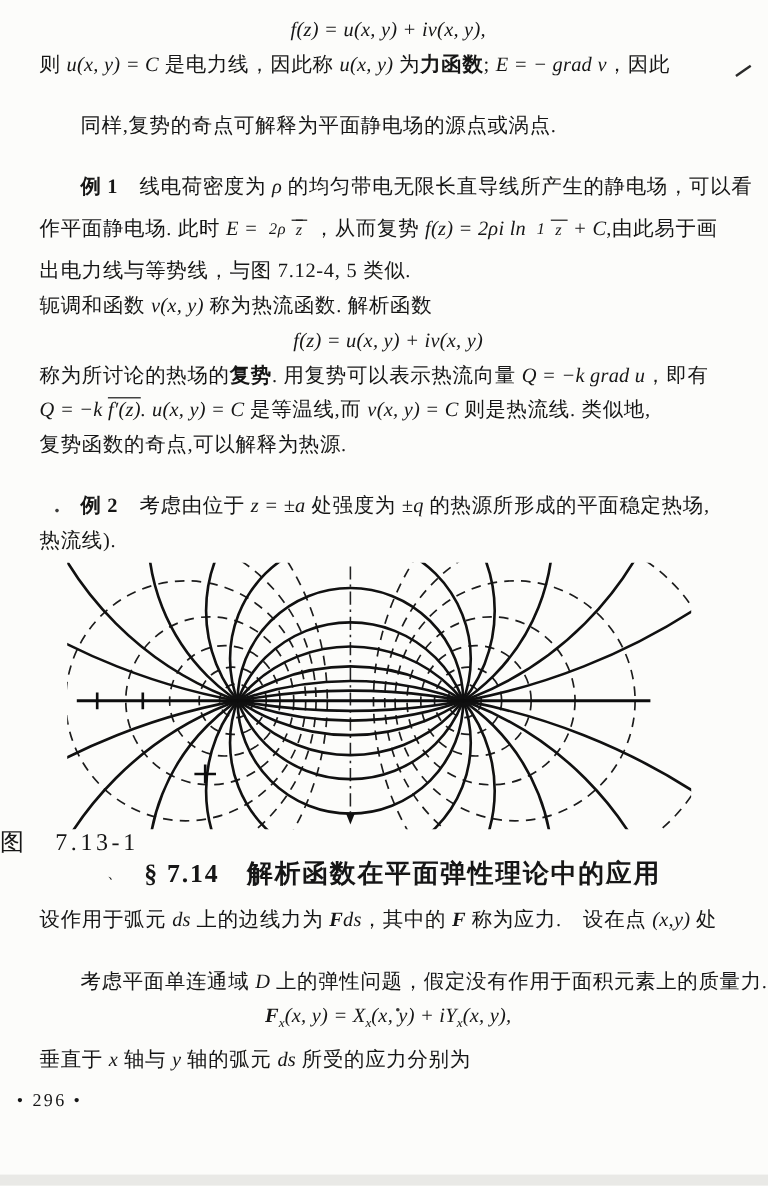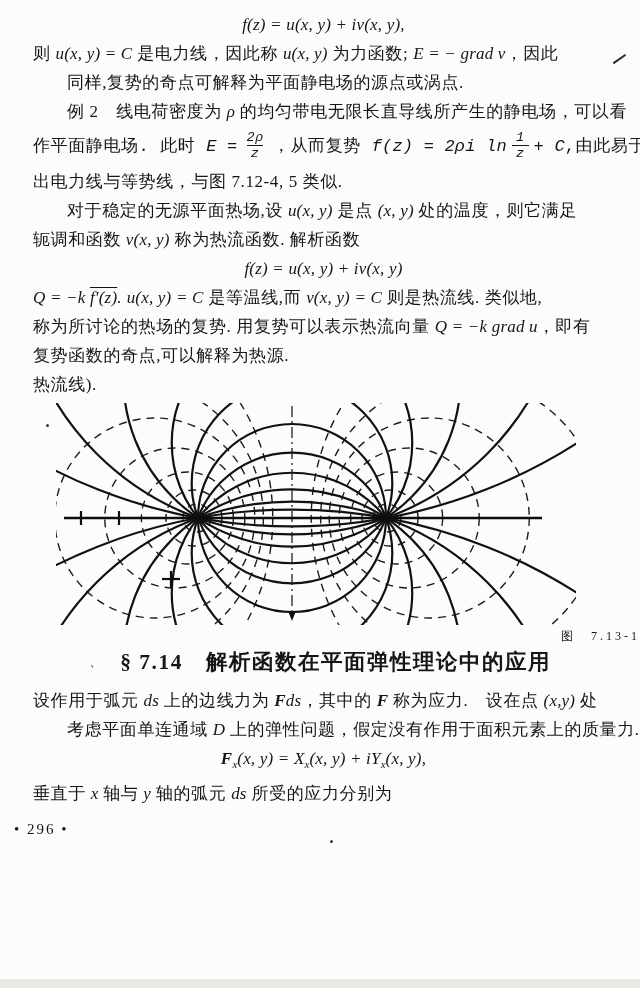--- a/index.html
+++ b/index.html
@@ -9,43 +9,43 @@
     margin:0 auto;
     background:#fcfcfa;
     overflow:hidden;
     color:#161616;
     font-family:"Liberation Serif","DejaVu Serif",serif;
   }
   .textcol{padding:10px 26px 0 33px;}
   .textcol2{padding:0 26px 0 33px;}
   .line{font-size:17px;line-height:29px;white-space:nowrap;letter-spacing:0.6px;}
   .line.center{text-align:center;letter-spacing:0.3px;}
-  .line.indent{text-indent:34px;}
-  .line.tall{line-height:41px;font-family:Liberation Mono, monospace;}
+  .line.indent{text-indent:34px;margin-top:22px;}
+  .line.tall{line-height:41px;}
   .sg-n{}
-  .sg-b{font-weight:normal;}
+  .sg-b{font-weight:bold;}
   .sg-m{font-style:italic;letter-spacing:0.2px;}
   .sg-bi{font-weight:bold;font-style:italic;letter-spacing:0.2px;}
   .sg-ol{font-style:italic;text-decoration:overline;letter-spacing:0.2px;}
   .sg-sub{font-style:italic;font-size:11px;vertical-align:-4px;letter-spacing:0;}
-  .frac{display:inline-flex;flex-direction:column;align-items:center;vertical-align:middle;
+  .frac{display:inline-flex;flex-direction:row;align-items:center;vertical-align:middle;
         font-style:italic;font-size:13.5px;line-height:1.15;margin:0 5px;position:relative;top:-1px;}
   .frac .num{padding:0 4px;}
   .frac .den{border-top:1.5px solid #161616;padding:0 4px;}
   .frac .den.bar{text-decoration:overline;}
 
   .figure-wrap{margin-top:4px;}
   .figure-svg{display:block;margin-left:56px;}
   .figure-svg .dashed{fill:none;stroke:#1c1c1c;stroke-width:1.4;stroke-dasharray:8 6;}
   .figure-svg .solid{fill:none;stroke:#111;stroke-width:2.2;}
   .figure-svg .axis{stroke:#0d0d0d;stroke-width:2.6;}
   .figure-svg .tick{stroke:#0d0d0d;stroke-width:2.2;}
   .figure-svg .centerline{stroke:#222;stroke-width:1.3;stroke-dasharray:11 4 2 4;}
   .figure-svg .arrowhead{fill:#111;stroke:none;}
-  .figure-caption{text-align:right;font-size:12px;line-height:22px;letter-spacing:3px;}
+  .figure-caption{text-align:left;font-size:20px;line-height:22px;letter-spacing:3px;}
 
   .section-heading{text-align:center;font-size:21.5px;font-weight:bold;
                    margin:0 0 9px;letter-spacing:1.5px;line-height:30px;}
   .heading-mark{font-size:13px;font-weight:normal;margin-right:18px;letter-spacing:0;vertical-align:3px;}
 
   .page-number{font-size:15px;letter-spacing:2px;margin:13px 0 0 14px;}
 
   .artifact-slash{position:absolute;width:15px;height:2.2px;background:#2a2a2a;transform:rotate(-35deg);}
   .artifact-a1{left:612px;top:58px;}
   .artifact-dot{position:absolute;width:3px;height:3px;background:#3a3a3a;border-radius:50%;}
@@ -54,35 +54,35 @@
 </style>
 </head>
 <body>
 
 <div class="page">
 
   <div class="textcol" id="body1">
       <div class="line center"><span class="sg-m">f(z) = u(x, y) + iv(x, y),</span></div>
       <div class="line"><span class="sg-n">则 </span><span class="sg-m">u(x, y) = C</span><span class="sg-n"> 是电力线，因此称 </span><span class="sg-m">u(x, y)</span><span class="sg-n"> 为</span><span class="sg-b">力函数</span><span class="sg-n">; </span><span class="sg-m">E = − grad v</span><span class="sg-n">，因此</span></div>
       <div class="line indent"><span class="sg-n">同样,复势的奇点可解释为平面静电场的源点或涡点.</span></div>
-      <div class="line indent"><span class="sg-b">例 2</span><span class="sg-n">　线电荷密度为 </span><span class="sg-m">ρ</span><span class="sg-n"> 的均匀带电无限长直导线所产生的静电场，可以看</span></div>
+      <div class="line indent"><span class="sg-b">例 1</span><span class="sg-n">　线电荷密度为 </span><span class="sg-m">ρ</span><span class="sg-n"> 的均匀带电无限长直导线所产生的静电场，可以看</span></div>
       <div class="line tall"><span class="sg-n">作平面静电场. 此时 </span><span class="sg-m">E =</span><span class="frac">
           <span class="num">2ρ</span>
           <span class="den bar">z</span>
         </span><span class="sg-n">，从而复势 </span><span class="sg-m">f(z) = 2ρi ln</span><span class="frac">
           <span class="num">1</span>
           <span class="den">z</span>
         </span><span class="sg-m">+ C</span><span class="sg-n">,由此易于画</span></div>
       <div class="line"><span class="sg-n">出电力线与等势线，与图 7.12-4, 5 类似.</span></div>
-      <div class="line indent"><span class="sg-n">对于稳定的无源平面热场,设 </span><span class="sg-m">u(x, y)</span><span class="sg-n"> 是点 </span><span class="sg-m">(x, y)</span><span class="sg-n"> 处的温度，则它满足</span></div>
       <div class="line"><span class="sg-n">轭调和函数 </span><span class="sg-m">v(x, y)</span><span class="sg-n"> 称为热流函数. 解析函数</span></div>
       <div class="line center"><span class="sg-m">f(z) = u(x, y) + iv(x, y)</span></div>
+      <div class="line"><span class="sg-n">称为所讨论的热场的</span><span class="sg-b">复势</span><span class="sg-n">. 用复势可以表示热流向量 </span><span class="sg-m">Q = −k grad u</span><span class="sg-n">，即有</span></div>
       <div class="line"><span class="sg-m">Q = −k </span><span class="sg-ol">f′(z)</span><span class="sg-m">.</span><span class="sg-n"> </span><span class="sg-m">u(x, y) = C</span><span class="sg-n"> 是等温线,而 </span><span class="sg-m">v(x, y) = C</span><span class="sg-n"> 则是热流线. 类似地,</span></div>
-      <div class="line"><span class="sg-n">称为所讨论的热场的</span><span class="sg-b">复势</span><span class="sg-n">. 用复势可以表示热流向量 </span><span class="sg-m">Q = −k grad u</span><span class="sg-n">，即有</span></div>
       <div class="line"><span class="sg-n">复势函数的奇点,可以解释为热源.</span></div>
+      <div class="line indent"><span class="sg-b">例 2</span><span class="sg-n">　考虑由位于 </span><span class="sg-m">z = ±a</span><span class="sg-n"> 处强度为 </span><span class="sg-m">±q</span><span class="sg-n"> 的热源所形成的平面稳定热场,</span></div>
       <div class="line"><span class="sg-n">热流线).</span></div>
     </div>
 
   <div class="figure-wrap">
     <svg class="figure-svg" id="figure-svg" xmlns="http://www.w3.org/2000/svg" width="520" height="222" viewBox="0 0 520 222">
         <circle cx="140.9631650358662" cy="115" r="14" class="dashed"></circle>
         <circle cx="331.0368349641338" cy="115" r="14" class="dashed"></circle>
         <circle cx="137.91840131808618" cy="115" r="28" class="dashed"></circle>
         <circle cx="334.0815986819138" cy="115" r="28" class="dashed"></circle>
         <circle cx="131.34819638439097" cy="115" r="46" class="dashed"></circle>

